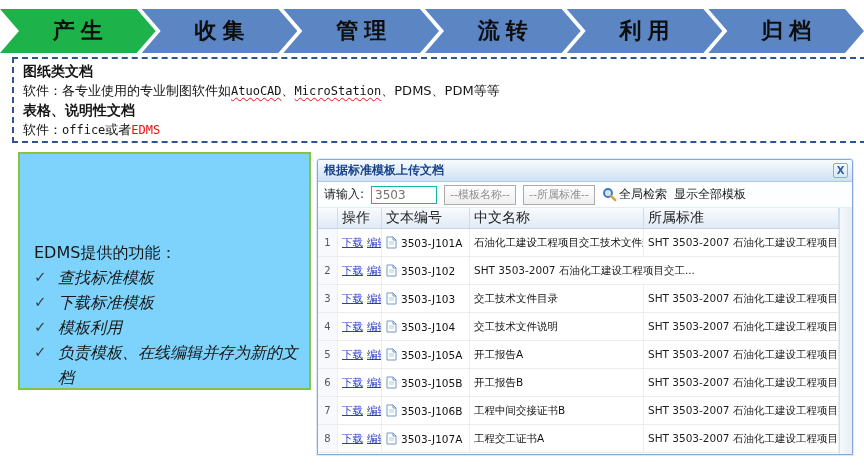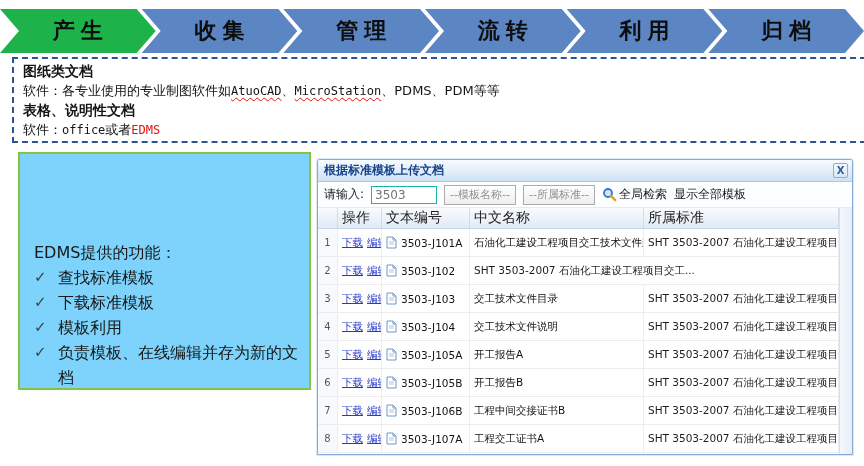--- a/index.html
+++ b/index.html
@@ -30,21 +30,21 @@
   .red-term { color: #e01313; }
 
   
   .edms-box {
     position: absolute; left: 18px; top: 152px; width: 293px; height: 238px;
     border: 2px solid #84c441; background: #7dd3fc; padding: 86px 10px 0 14px;
     font-size: 16px; color: #181818; line-height: 25px;
   }
   .check-row { display: flex; align-items: flex-start; }
   .check-glyph { width: 24px; flex: 0 0 24px; color: #3f3f3f; font-size: 15px; }
-  .check-text { flex: 1; }
+  .check-text { flex: 1; font-style: italic; }
 
   
   .panel {
     position: absolute; left: 317px; top: 159px; width: 536px; height: 296px;
     border: 1px solid #84a9d6; background: #fff; border-radius: 3px 3px 0 0;
     box-shadow: 0 0 0 1px #dde9f6;
   }
   .panel-title-bar {
     height: 22px; display: flex; align-items: center; position: relative;
     background: linear-gradient(#f7fbfe, #cfe1f4); border-bottom: 1px solid #aec8e7;

